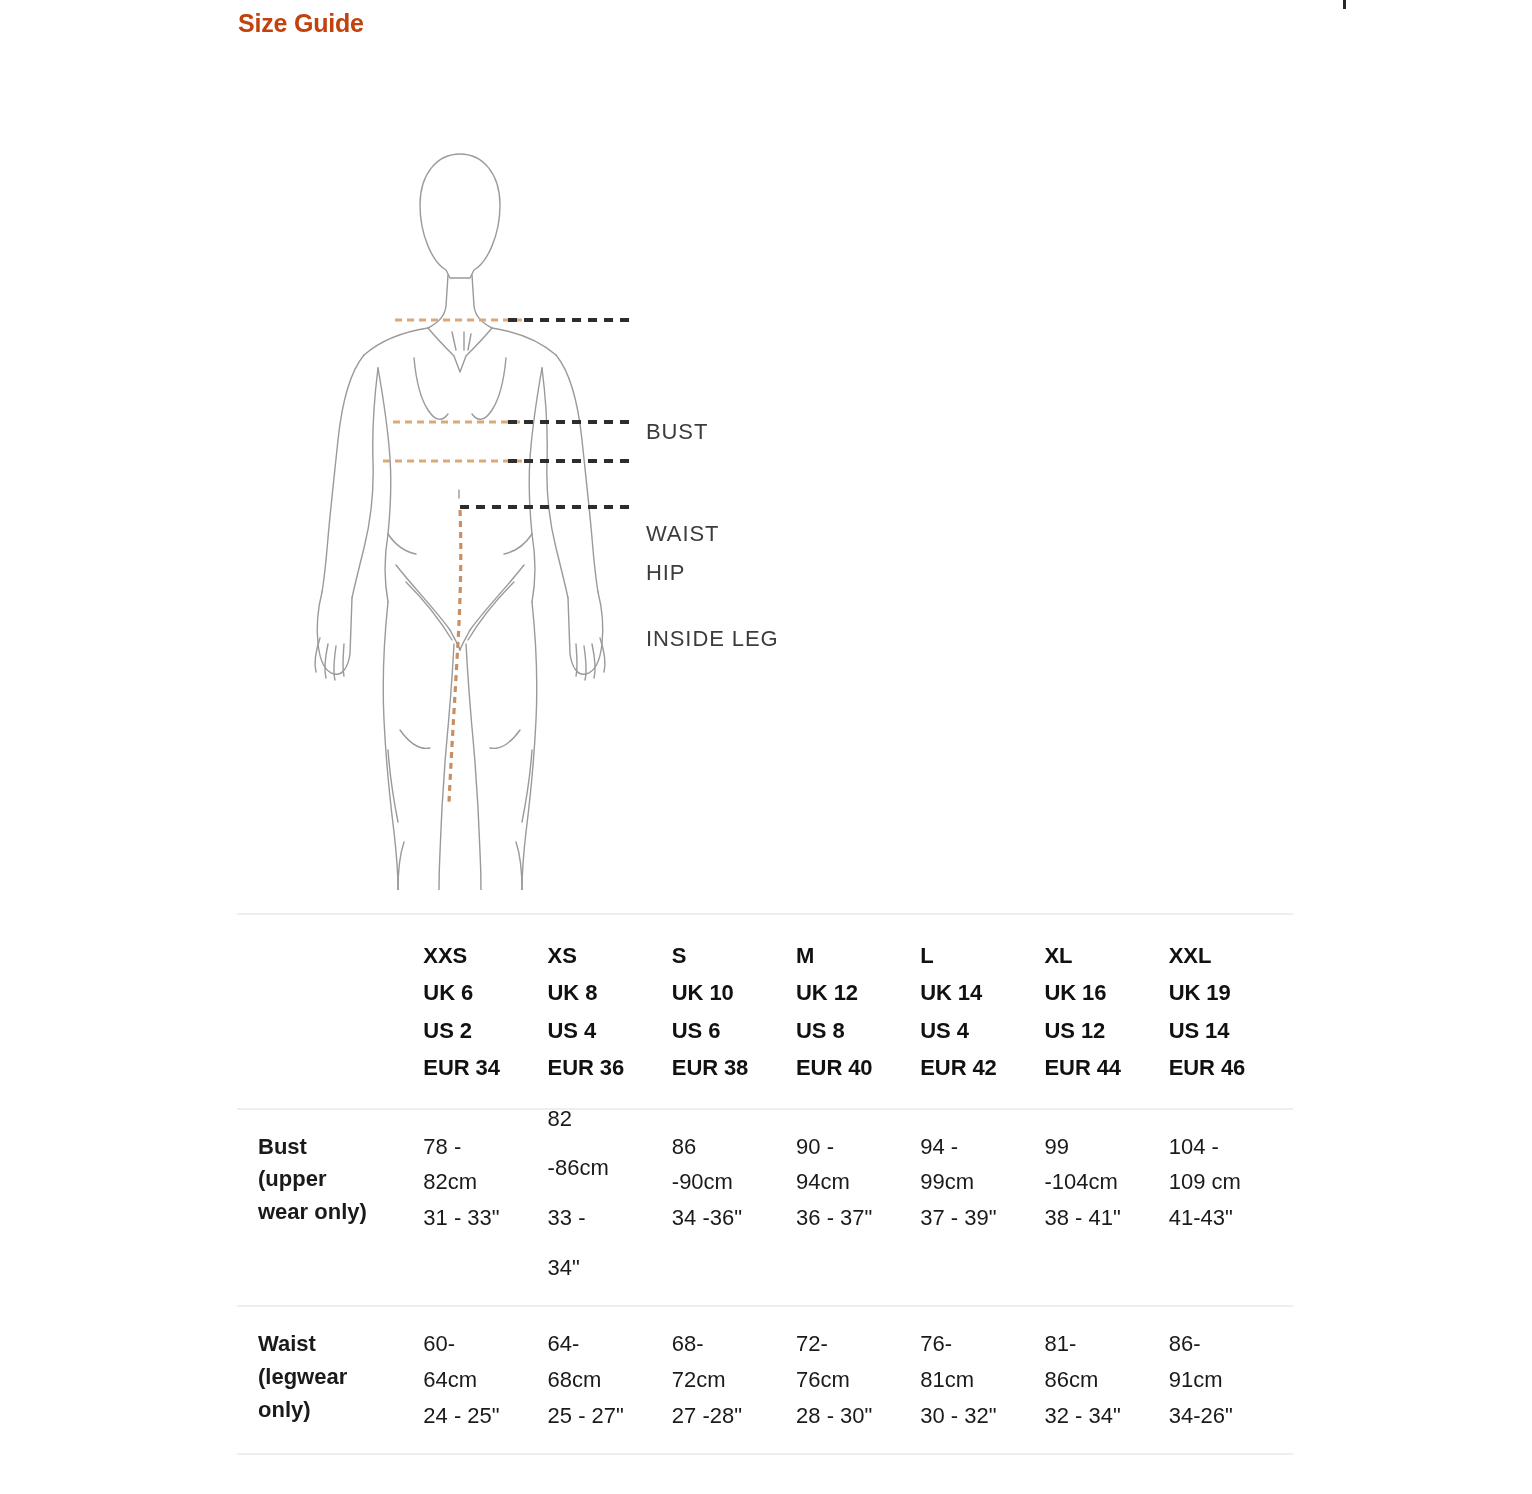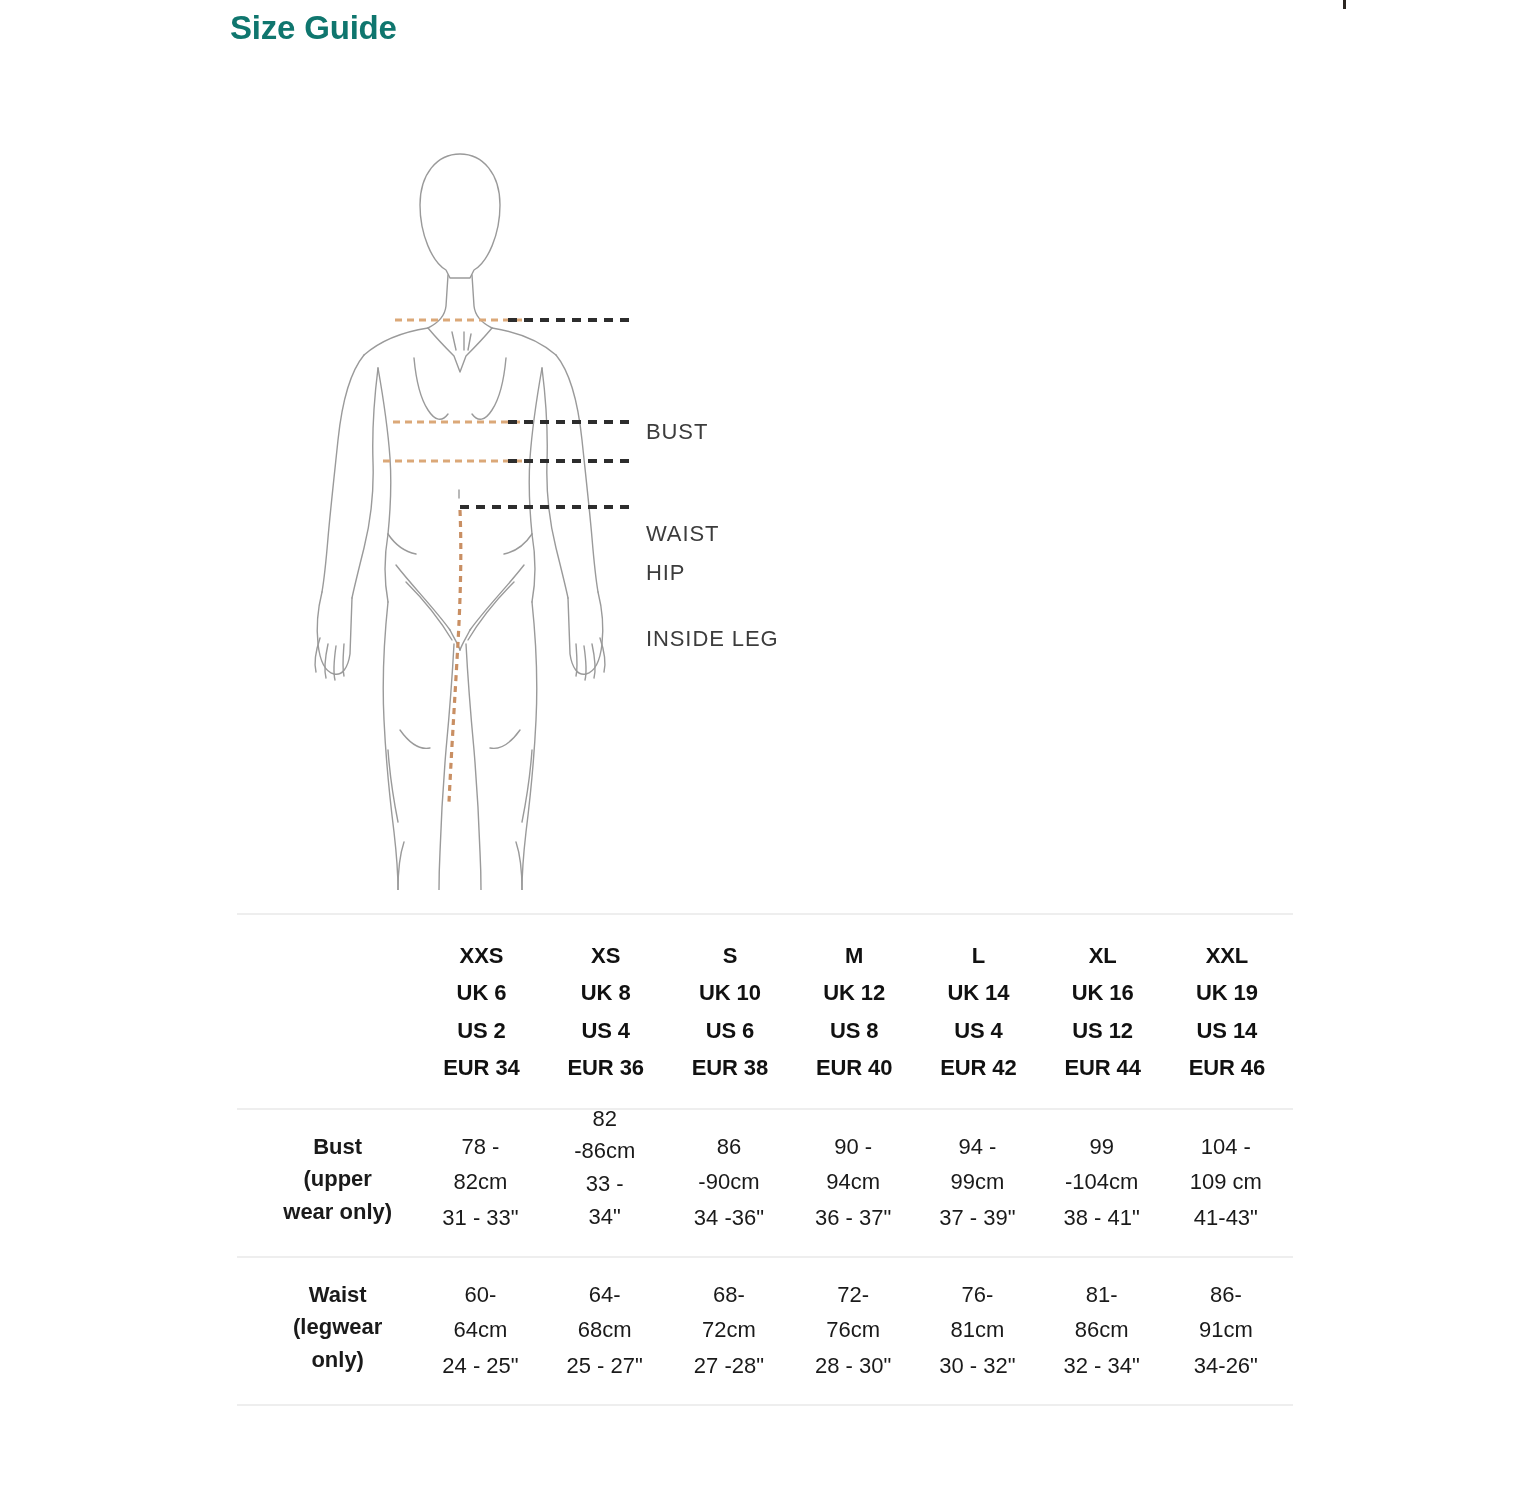--- a/index.html
+++ b/index.html
@@ -14,26 +14,26 @@
     position: relative;
     overflow: hidden;
     font-family: "Liberation Sans", "DejaVu Sans", sans-serif;
     color: #1a1a1a;
     -webkit-font-smoothing: antialiased;
   }
 
   
   .page-title {
     position: absolute;
-    left: 230px;
+    left: 238px;
     top: 8px;
-    font-size: 33px;
+    font-size: 25px;
     font-weight: 700;
     letter-spacing: -0.2px;
-    color: #0f766e;
+    color: #c2410c;
     line-height: 1.2;
   }
 
   
   .top-artifact {
     position: absolute;
     left: 1343px;
     top: 0px;
     width: 3px;
     height: 9px;
@@ -70,21 +70,21 @@
     left: 237px;
     top: 913px;
     width: 1056px;
     border-collapse: collapse;
     table-layout: fixed;
   }
   .size-table col.c-label { width: 186px; }
   .size-table col.c-size  { width: 124px; }
 
   .size-table th, .size-table td {
-    text-align: center;
+    text-align: left;
     vertical-align: top;
     padding: 0;
     border: 0;
   }
 
   
   .size-table thead tr {
     border-top: 2px solid #eeeeee;
     border-bottom: 2px solid #eeeeee;
   }
@@ -350,21 +350,21 @@
 
       <td>
         <div class="cell-stack">
           <span class="cell-line">78 -</span>
           <span class="cell-line">82cm</span>
           <span class="cell-line">31 - 33"</span>
         </div>
       </td>
 
       <td>
-        <div class="cell-stack" style="gap:10px; margin-top:-28px">
+        <div class="cell-stack" style="gap:27px; margin-top:-28px">
           <span class="cell-line">82</span>
           <span class="cell-line">-86cm</span>
           <span class="cell-line">33 -</span>
           <span class="cell-line">34"</span>
         </div>
       </td>
 
       <td>
         <div class="cell-stack">
           <span class="cell-line">86</span>

